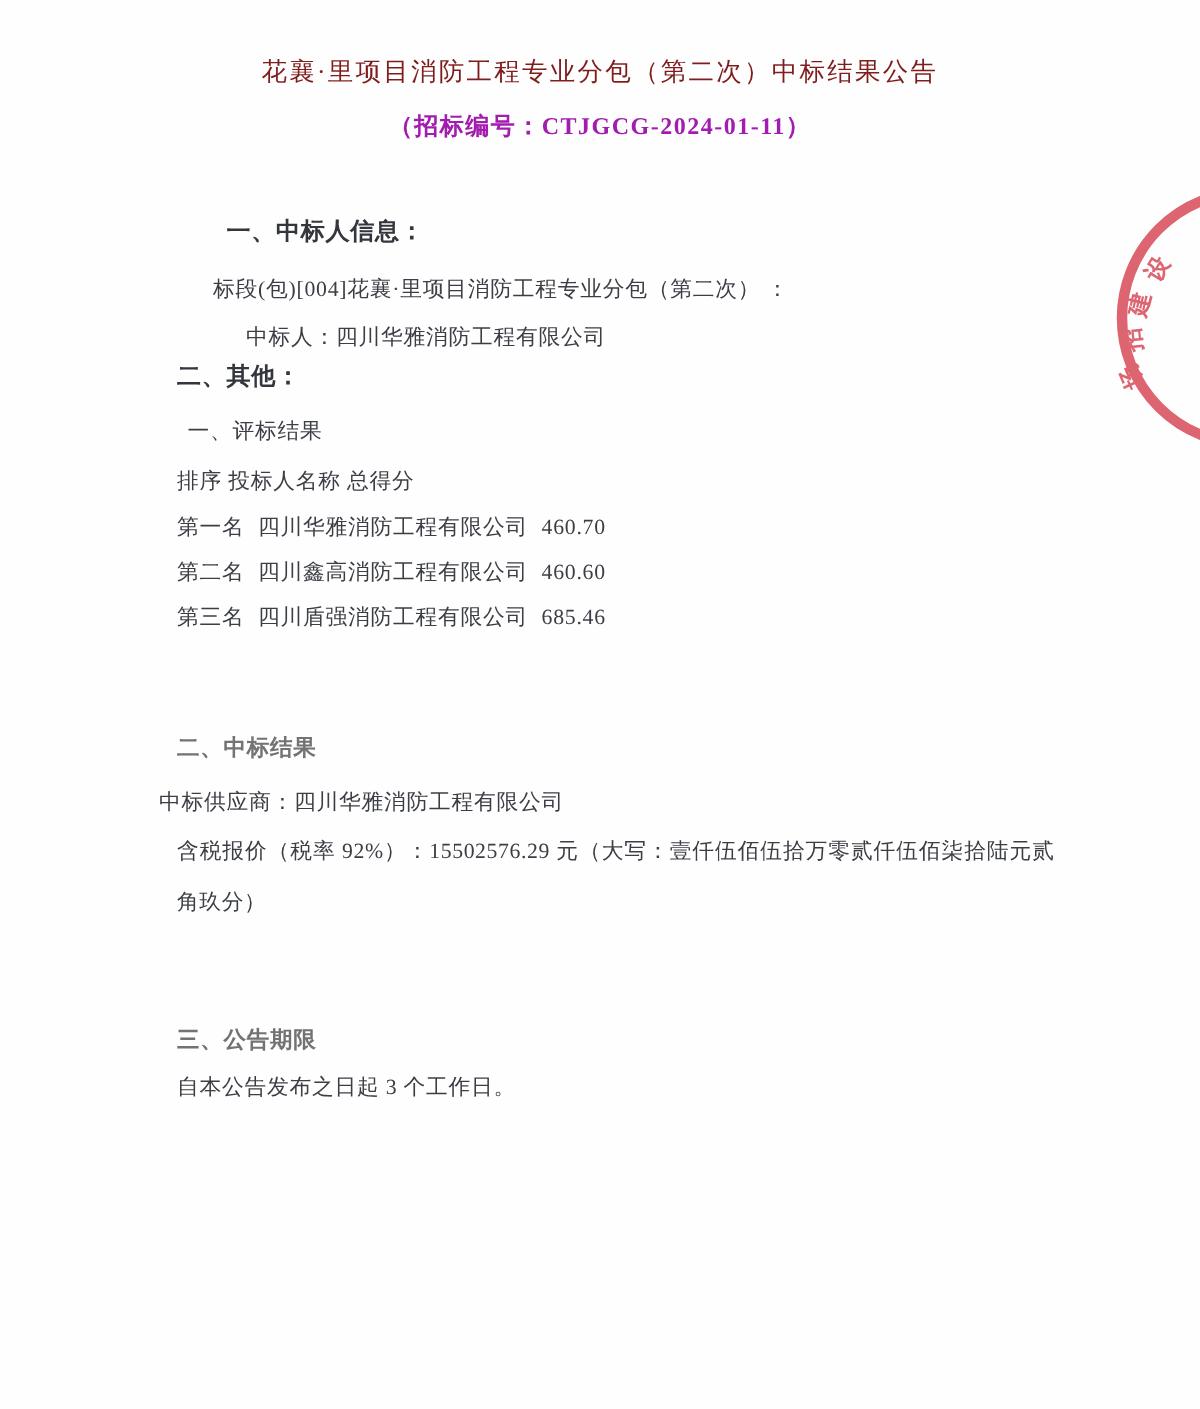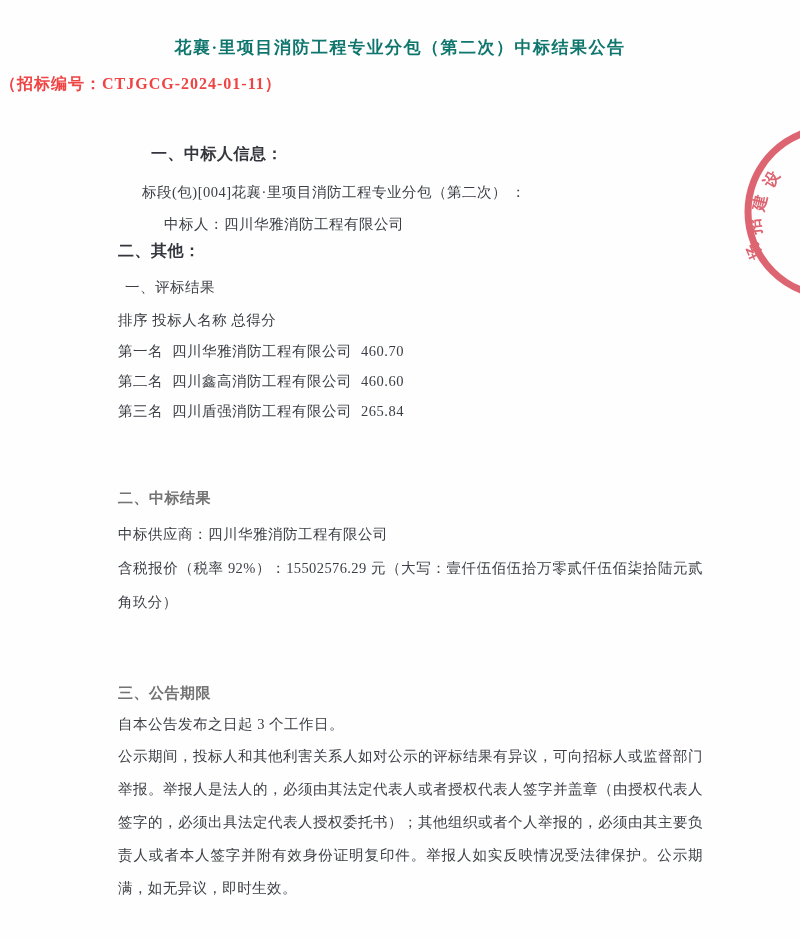--- a/index.html
+++ b/index.html
@@ -14,31 +14,31 @@
     background: #fefefe;
     overflow: hidden;
     font-family: "Liberation Serif", "DejaVu Serif", serif;
     color: #3b3e44;
   }
   .abs { position: absolute; white-space: nowrap; }
   .doc-title {
     top: 36px; left: 0; right: 0;
     text-align: center;
     font-size: 17px;
-    font-weight: 700;
+    font-weight: 400;
     letter-spacing: 1.5px;
-    color: #0f766e;
+    color: #7f1d1d;
   }
   .doc-subtitle {
     top: 74px; left: 0; right: 0;
-    text-align: left;
+    text-align: center;
     font-size: 16px;
     font-weight: 600;
     letter-spacing: 1px;
-    color: #ef4444;
+    color: #a21caf;
   }
   .h-bold {
     font-size: 16px;
     font-weight: 700;
     letter-spacing: 0.5px;
     color: #33363c;
   }
   .h-semi {
     font-size: 15px;
     font-weight: 600;
@@ -84,30 +84,29 @@
   <div class="abs body-line" style="top:278px; left:125px;">一、评标结果</div>
   <div class="abs body-line" style="top:311px; left:118px;">排序 投标人名称 总得分</div>
 
   <div class="abs body-line" style="top:342px; left:118px;">
     <span>第一名</span><span class="row-gap"></span><span>四川华雅消防工程有限公司</span><span class="row-gap"></span><span>460.70</span>
   </div>
   <div class="abs body-line" style="top:372px; left:118px;">
     <span>第二名</span><span class="row-gap"></span><span>四川鑫高消防工程有限公司</span><span class="row-gap"></span><span>460.60</span>
   </div>
   <div class="abs body-line" style="top:402px; left:118px;">
-    <span>第三名</span><span class="row-gap"></span><span>四川盾强消防工程有限公司</span><span class="row-gap"></span><span>265.84</span>
+    <span>第三名</span><span class="row-gap"></span><span>四川盾强消防工程有限公司</span><span class="row-gap"></span><span>685.46</span>
   </div>
 
   <div class="abs h-semi" style="top:489px; left:118px;">二、中标结果</div>
-  <div class="abs body-line" style="top:525px; left:118px;">中标供应商：四川华雅消防工程有限公司</div>
+  <div class="abs body-line" style="top:525px; left:106px;">中标供应商：四川华雅消防工程有限公司</div>
   <div class="para" style="top:551px; left:118px;">含税报价（税率 92%）：15502576.29 元（大写：壹仟伍佰伍拾万零贰仟伍佰柒拾陆元贰角玖分）</div>
 
   <div class="abs h-semi" style="top:684px; left:118px;">三、公告期限</div>
   <div class="abs body-line" style="top:715px; left:118px;">自本公告发布之日起 3 个工作日。</div>
-  <div class="para" style="top:740px; left:118px; line-height:33px;">公示期间，投标人和其他利害关系人如对公示的评标结果有异议，可向招标人或监督部门举报。举报人是法人的，必须由其法定代表人或者授权代表人签字并盖章（由授权代表人签字的，必须出具法定代表人授权委托书）；其他组织或者个人举报的，必须由其主要负责人或者本人签字并附有效身份证明复印件。举报人如实反映情况受法律保护。公示期满，如无异议，即时生效。</div>
 
   <svg class="stamp-svg" viewBox="0 0 58 165">
     <circle cx="90" cy="82" r="84" fill="none" stroke="#d9515e" stroke-width="7"></circle>
     <g fill="#d9515e" font-size="16" font-weight="700" text-anchor="middle" font-family="Liberation Serif, DejaVu Serif, serif">
       <text transform="translate(34,52) rotate(-58)">设</text>
       <text transform="translate(23,74) rotate(-77)">建</text>
       <text transform="translate(18,96) rotate(-96)">招</text>
       <text transform="translate(17,119) rotate(-114)">场</text>
     </g>
   </svg>

